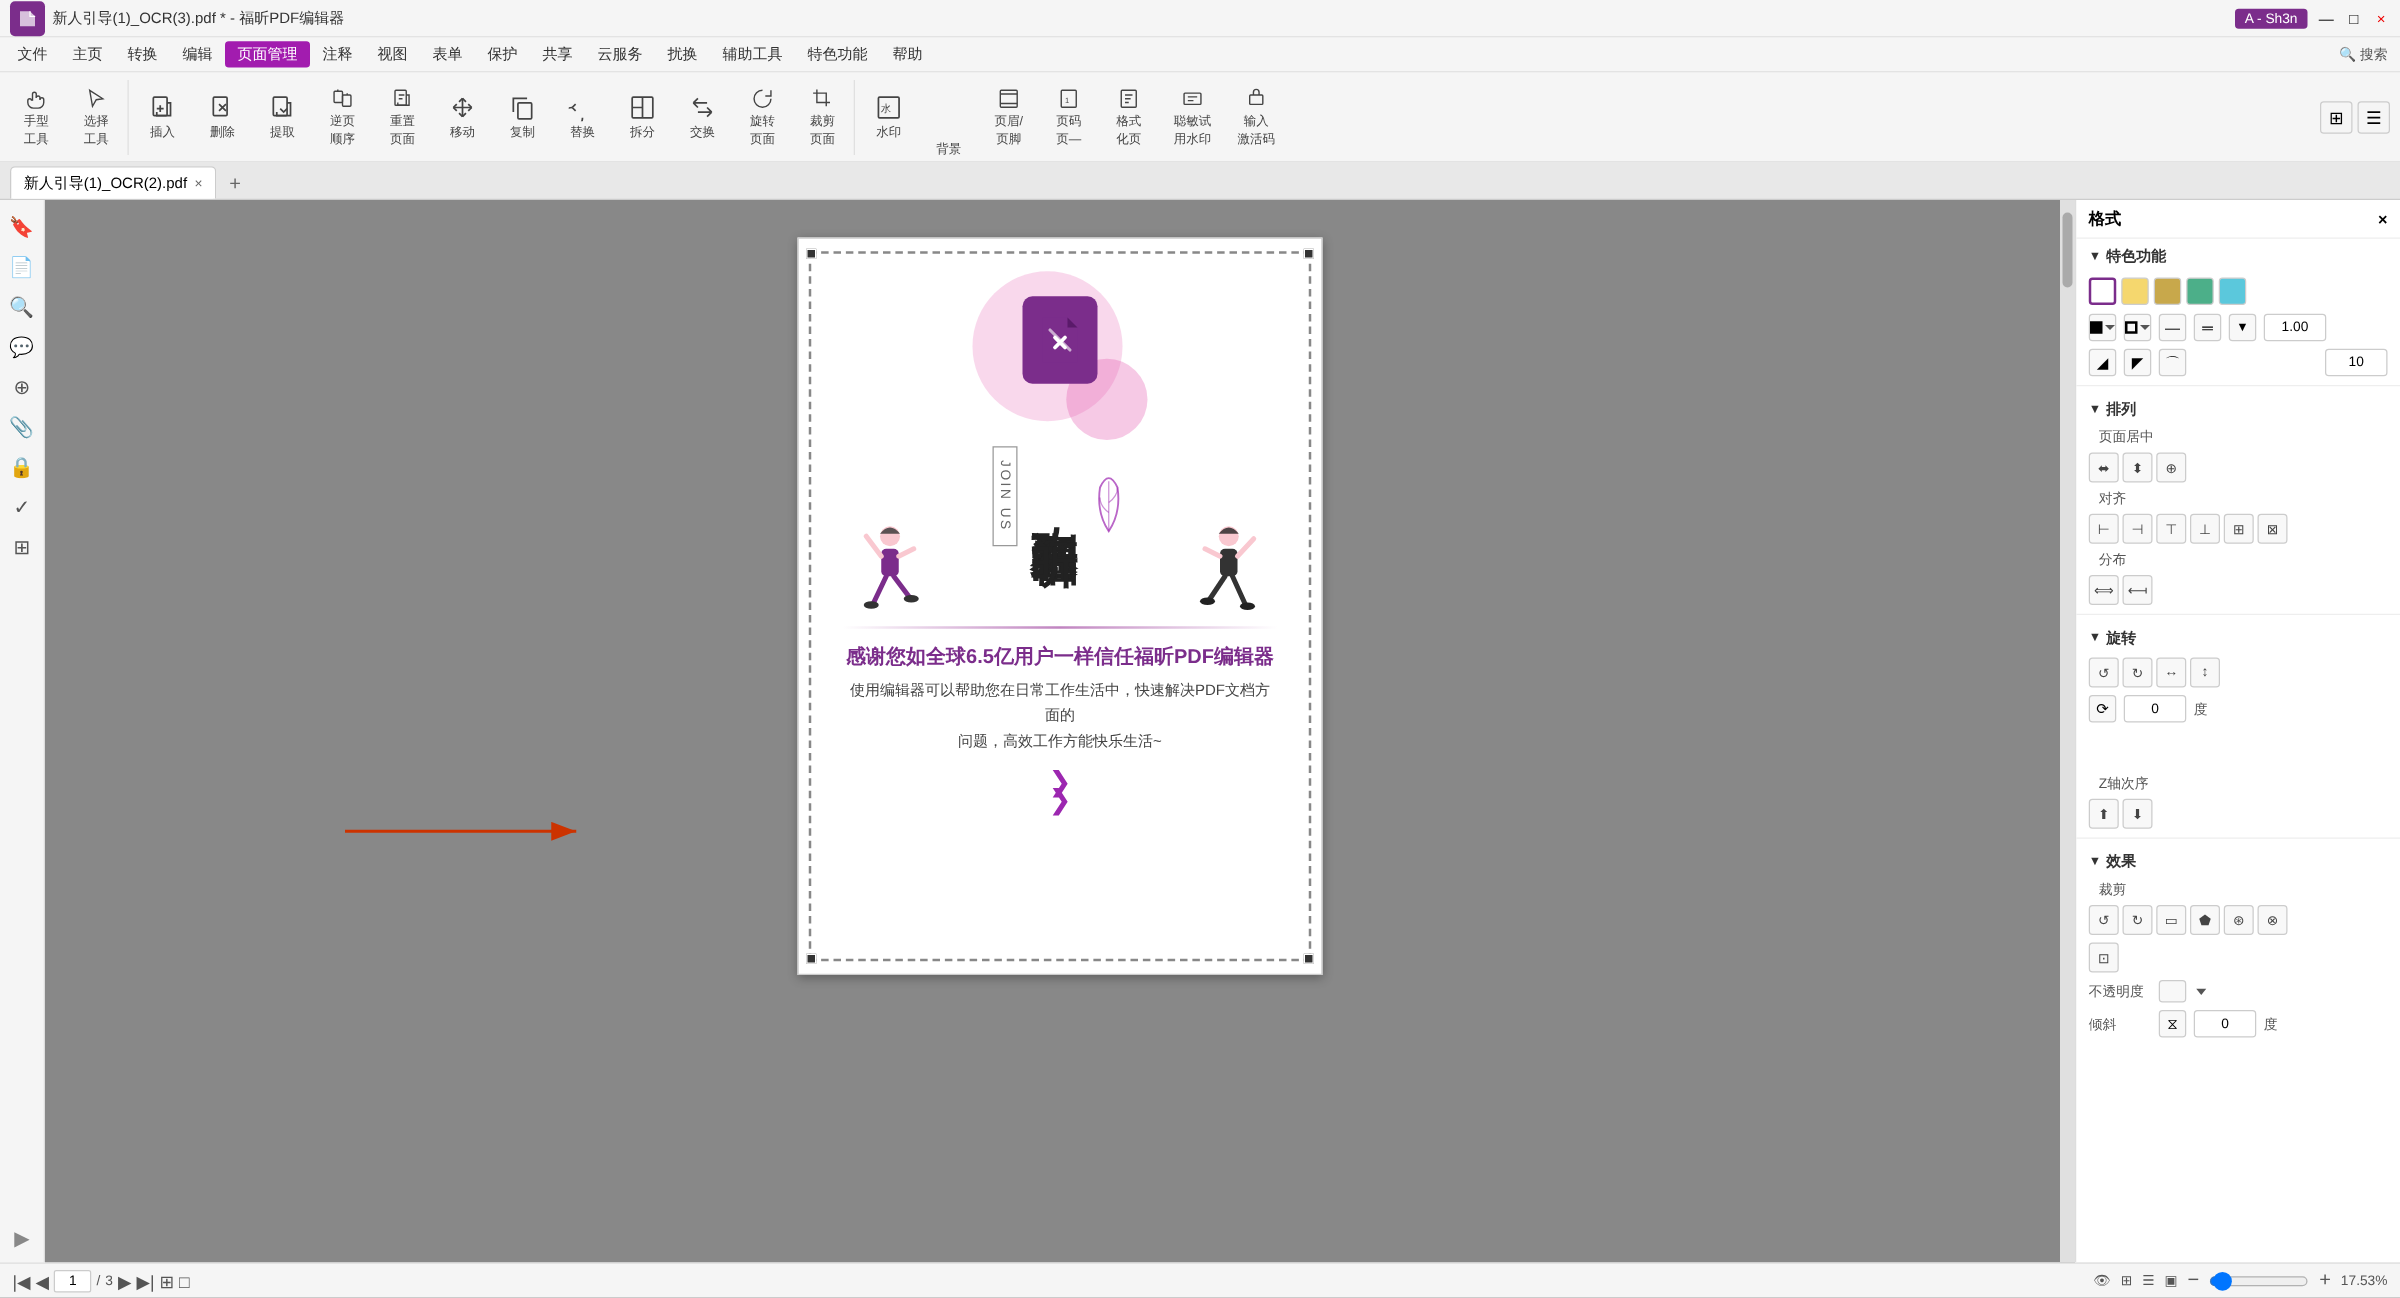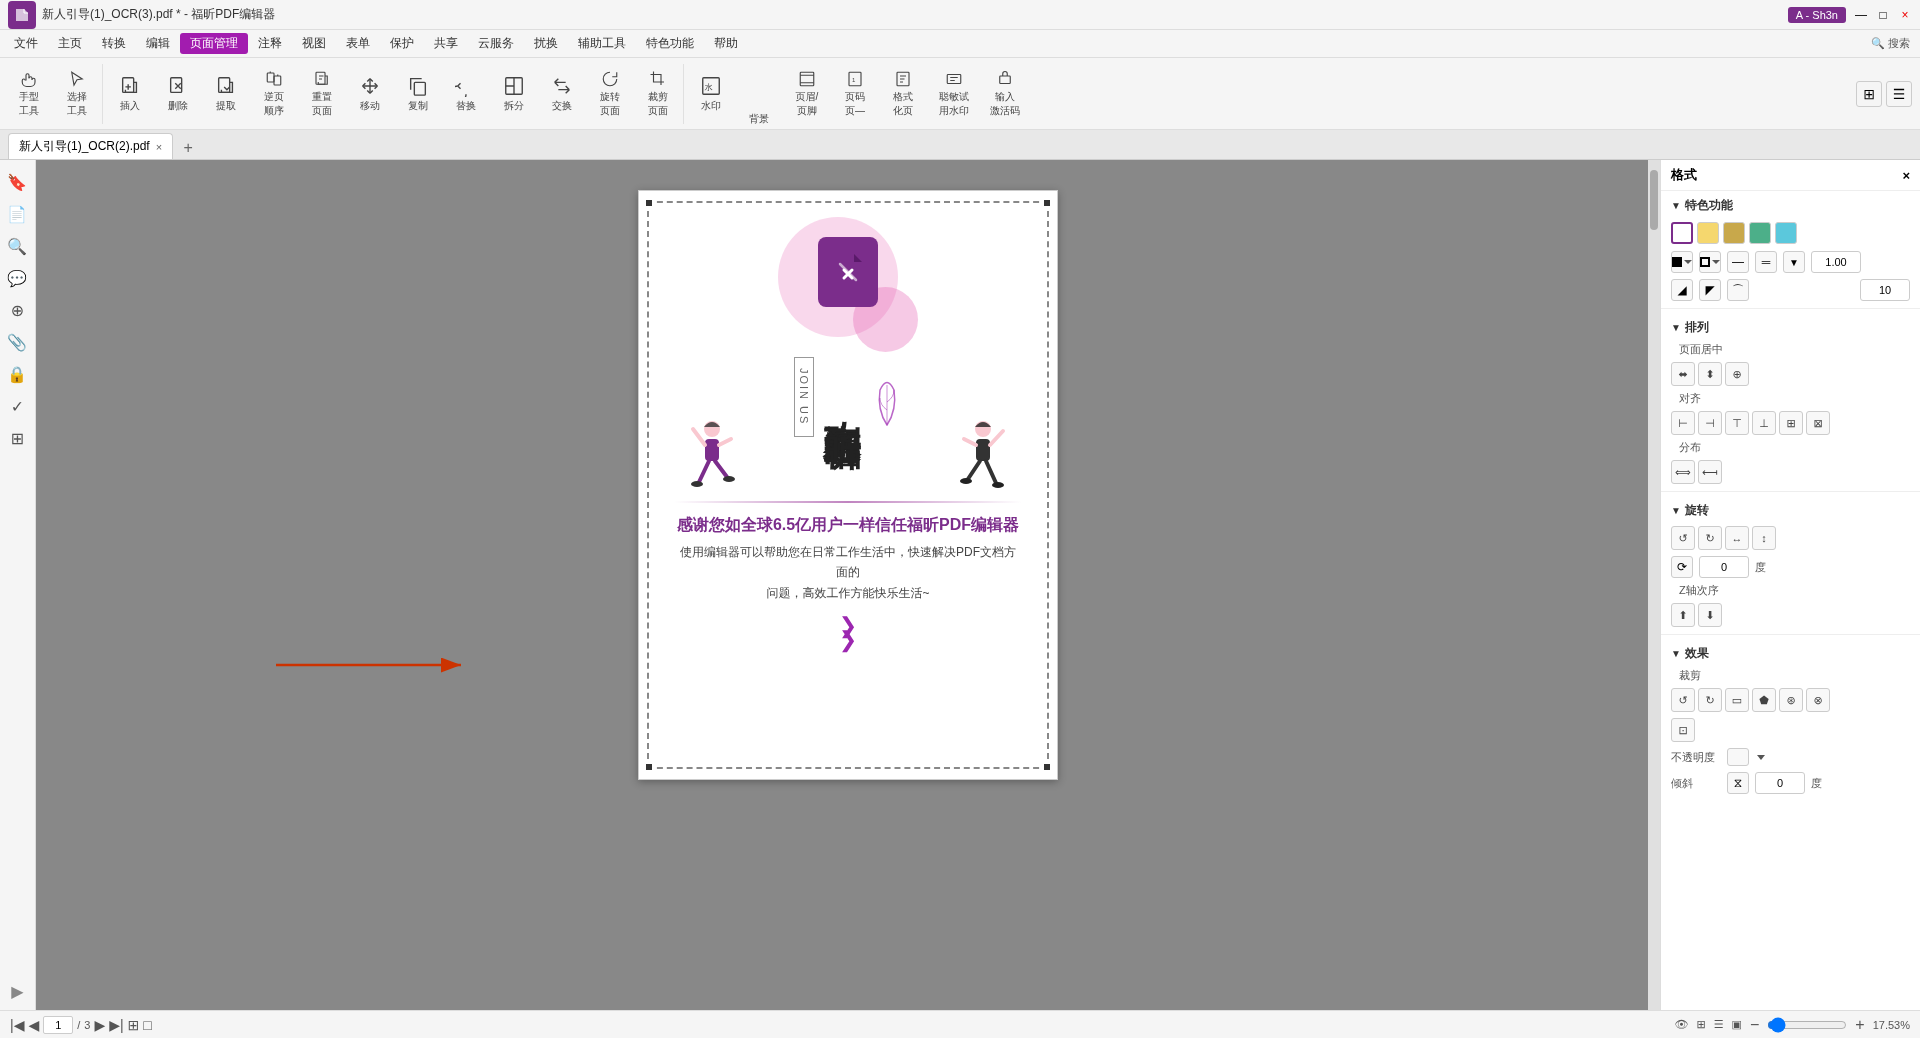--- a/index.html
+++ b/index.html
@@ -829,21 +829,21 @@
       <div class="icon-btn-sm">↻</div>
       <div class="icon-btn-sm">↔</div>
       <div class="icon-btn-sm">↕</div>
     </div>
     <div class="panel-row">
       <div class="panel-icon-btn">⟳</div>
       <input class="panel-input" value="0" style="">
       <span style="font-size:11px;color:#555;">度</span>
     </div>
 
-    <div style="padding: 2px 10px 2px 18px;font-size:11px;color:#555;">Z轴次序</div>
+    <div style="padding: 2px 10px 2px 18px;font-size:11px;color:#555;margin-top:36px;">Z轴次序</div>
     <div class="icon-row">
       <div class="icon-btn-sm">⬆</div>
       <div class="icon-btn-sm">⬇</div>
     </div>
 
     <div class="section-divider"></div>
 
     <div class="panel-section-title">
       <span class="arrow">▼</span>
       <span>效果</span>

